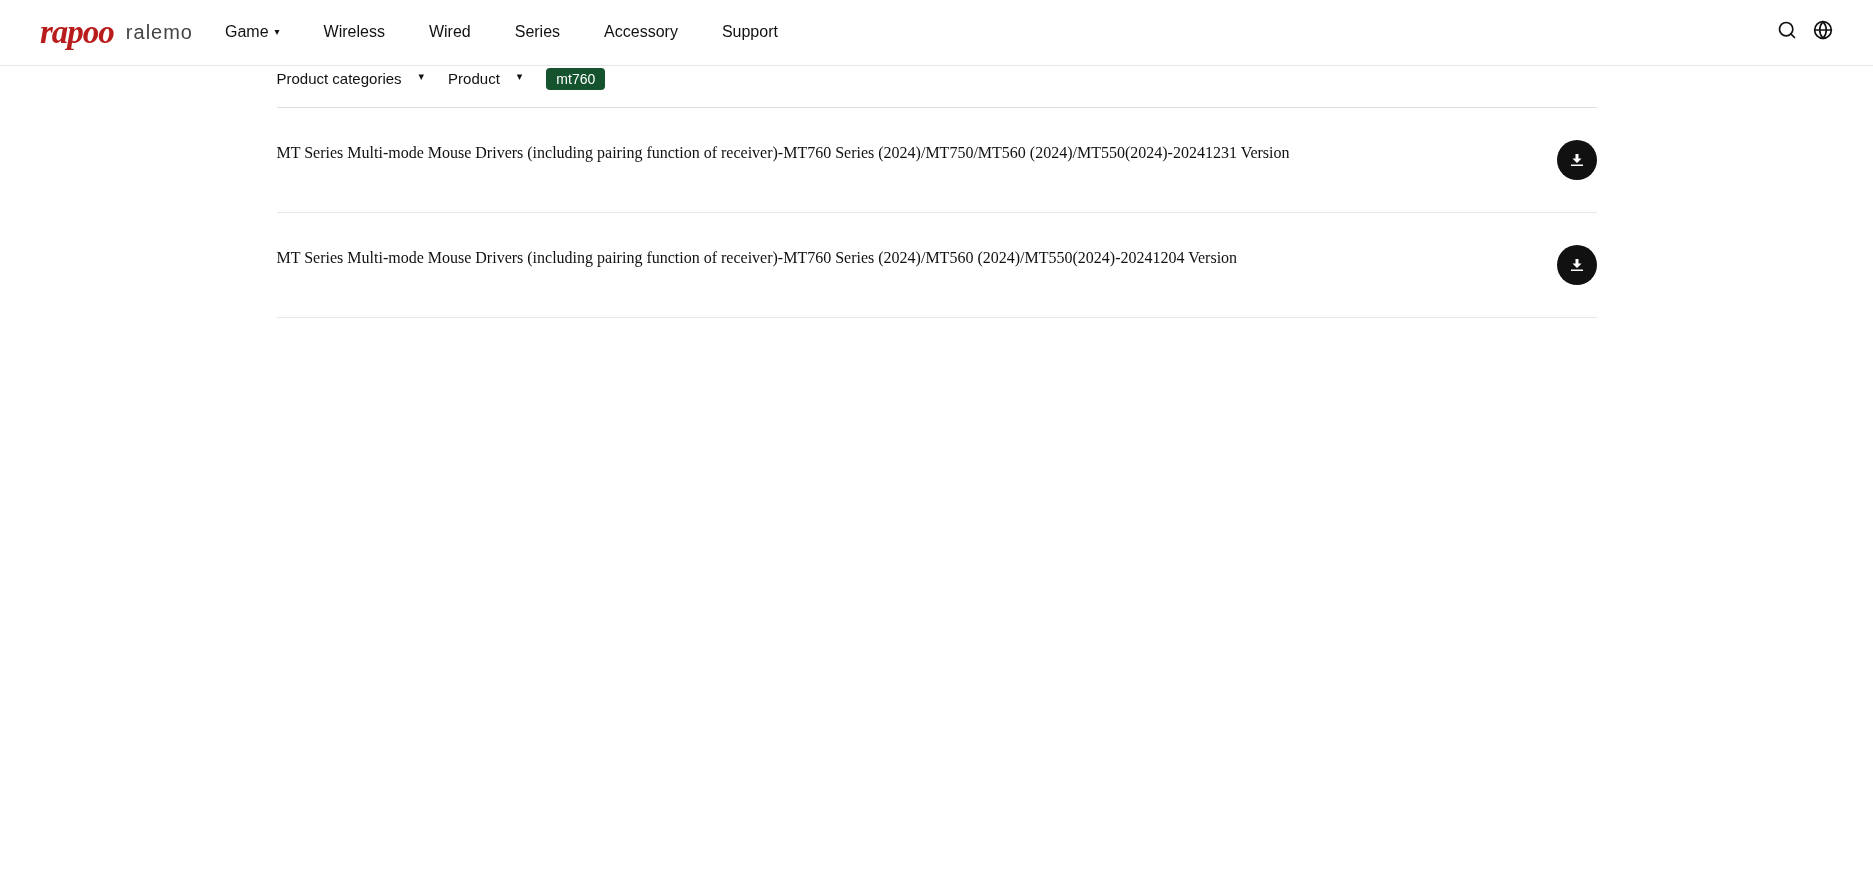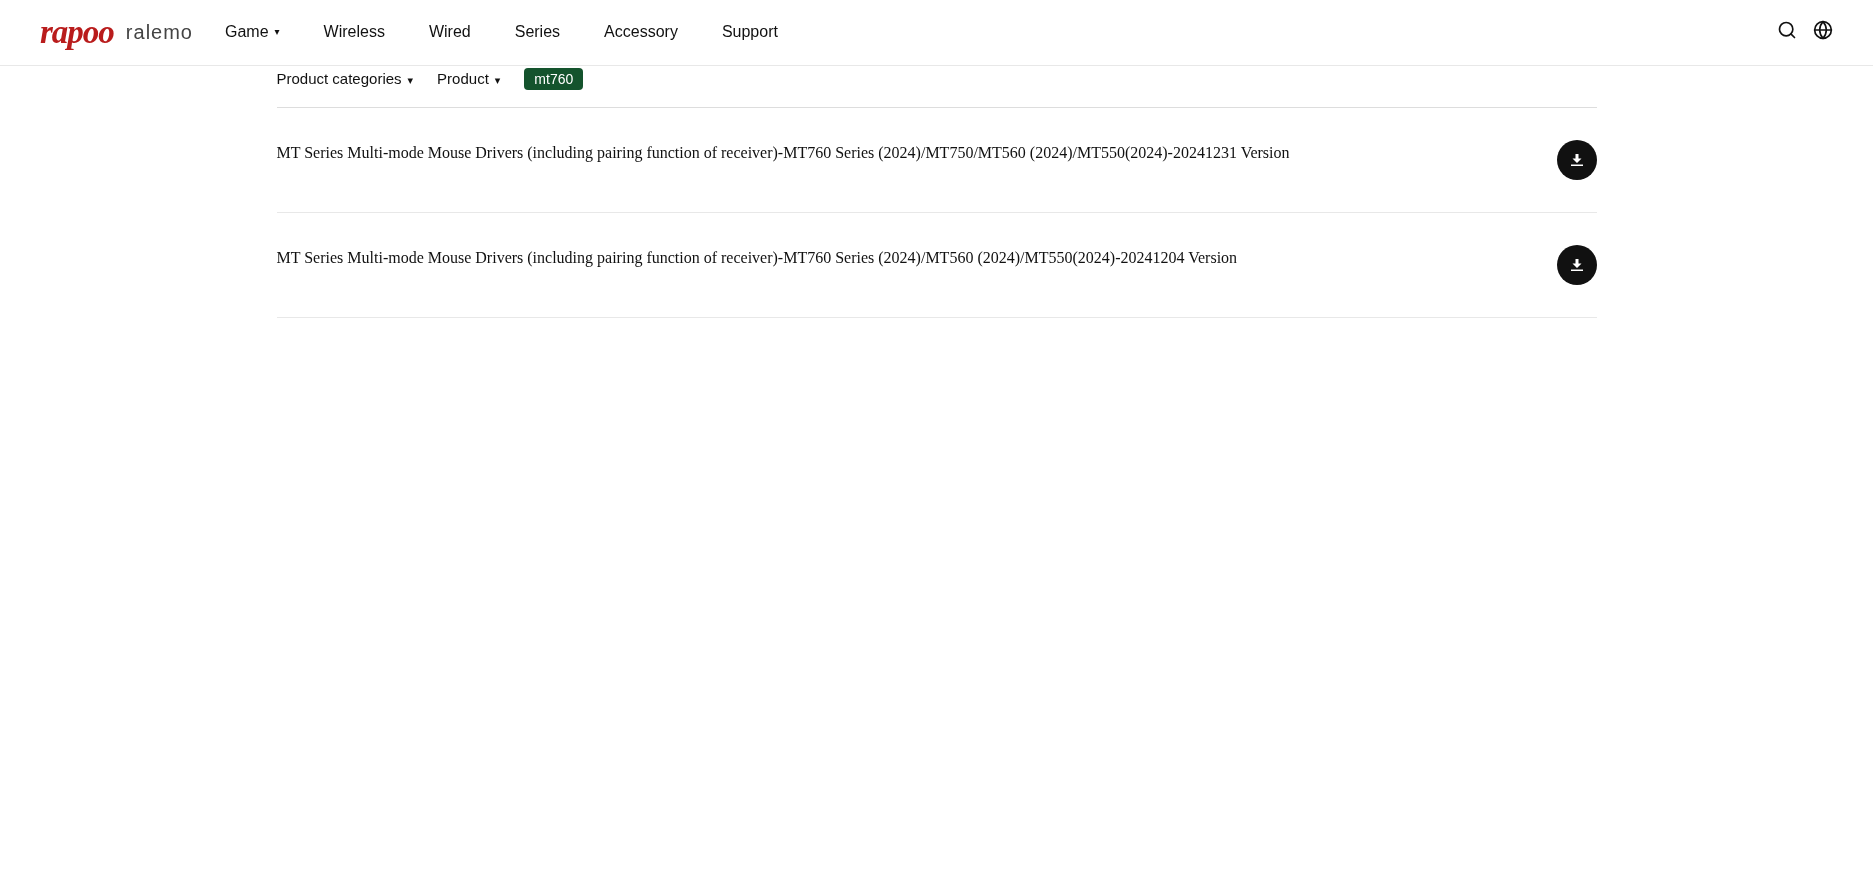--- a/index.html
+++ b/index.html
@@ -107,22 +107,22 @@
       display: flex;
       align-items: center;
       gap: 24px;
       padding-bottom: 16px;
       border-bottom: 1px solid #ddd;
       margin-bottom: 0;
     }
 
     .filter-btn {
       display: flex;
-      align-items: flex-end;
-      gap: 6px;
+      align-items: flex-start;
+      gap: 17px;
       font-size: 15px;
       color: #111;
       cursor: pointer;
       background: none;
       border: none;
       padding: 4px 0;
     }
 
     .filter-btn .chevron {
       font-size: 11px;

